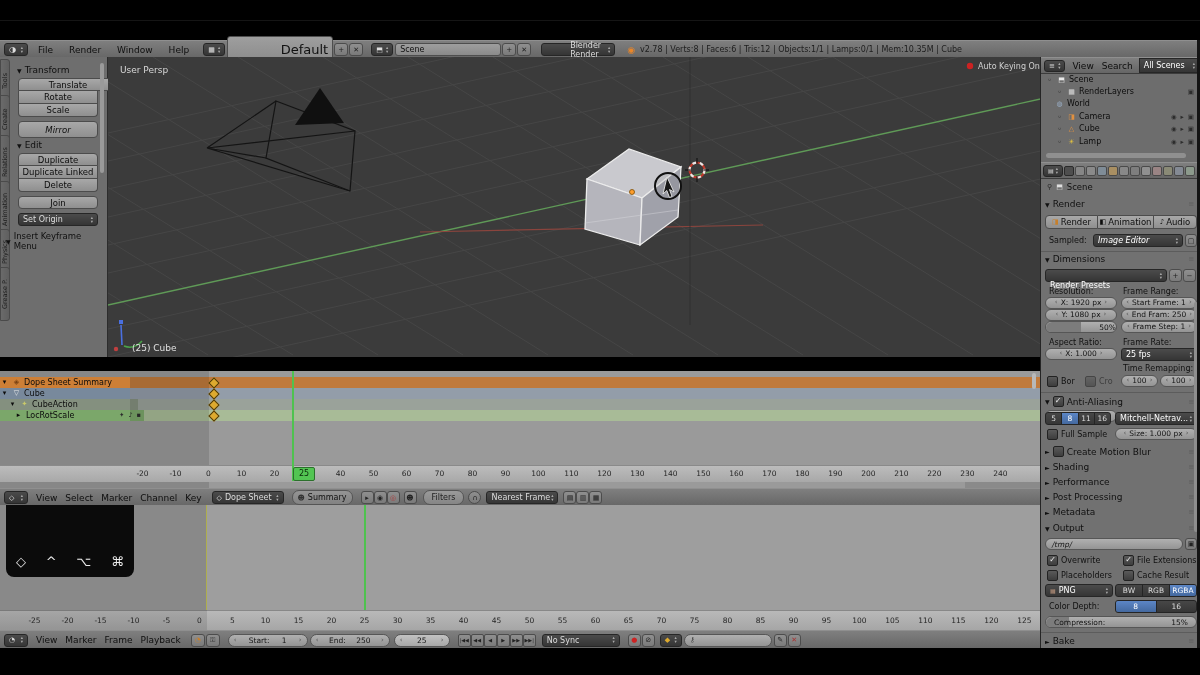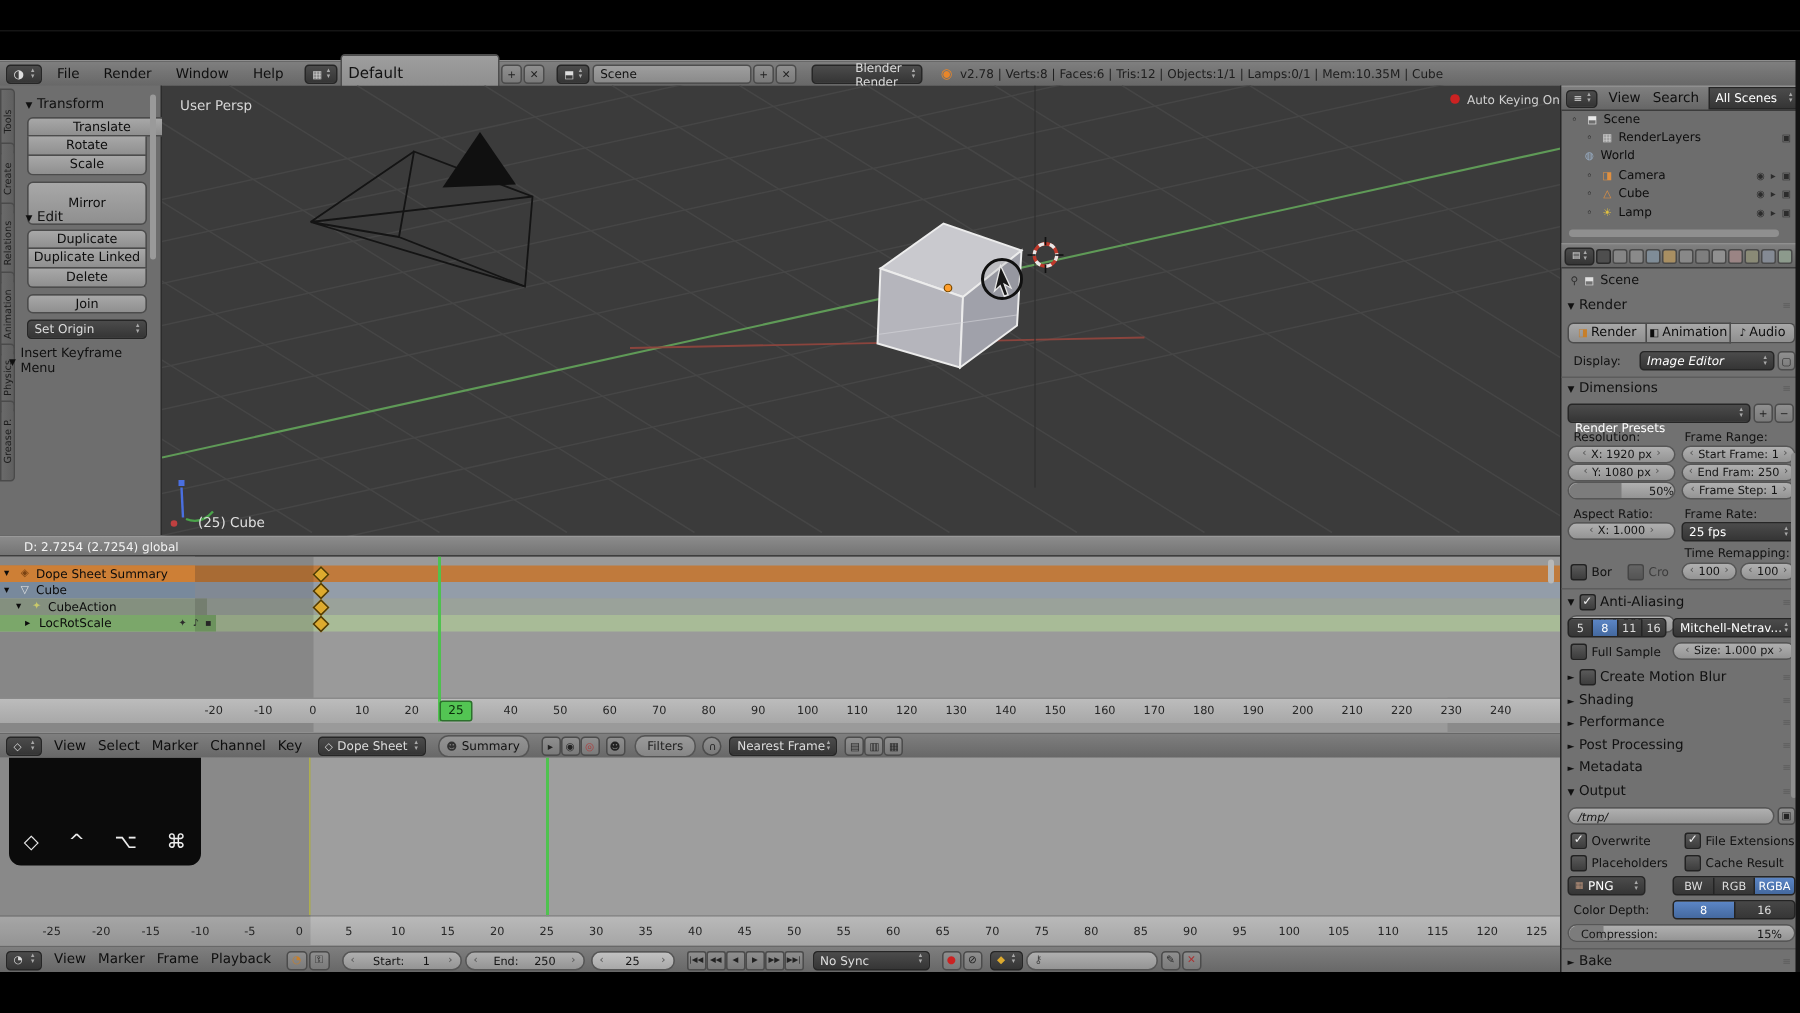--- a/index.html
+++ b/index.html
@@ -58,21 +58,21 @@
     <span class="menu" style="margin-left:8px;">Render</span>
     <span class="menu" style="margin-left:8px;">Window</span>
     <span class="menu" style="margin-left:8px;">Help</span>
     <div class="dark r" style="width:22px;height:13px;margin-left:10px;justify-content:center;">
         <span style="font-size:7px;">▦</span>
         <span class="spin">
           <span>▴</span>
           <span>▾</span>
         </span>
       </div>
-    <div class="r" style="width:106px;height:28px;margin-left:2px;background:linear-gradient(#9e9e9e,#8a8a8a);border:1px solid #4e4e4e;border-radius:3px;font-size:10px;color:#111;padding:0 4px;box-sizing:border-box;">
+    <div class="r" style="width:106px;height:28px;margin-left:2px;background:linear-gradient(#9e9e9e,#8a8a8a);border:1px solid #4e4e4e;border-radius:3px;font-size:13px;color:#111;padding:0 4px;box-sizing:border-box;justify-content:flex-end;">
         <span>Default</span>
       </div>
     <div class="iconbtn" style="width:14px;height:13px;margin-left:1px;">+</div>
     <div class="iconbtn" style="width:14px;height:13px;margin-left:1px;">✕</div>
     <div class="dark r" style="width:22px;height:13px;margin-left:8px;justify-content:center;">
         <span style="font-size:7px;">⬒</span>
         <span class="spin">
           <span>▴</span>
           <span>▾</span>
         </span>
@@ -102,21 +102,21 @@
       <div class="vtab a" style="left:0;top:170px;height:36px;">Physics</div>
       <div class="vtab a" style="left:0;top:208px;height:44px;">Grease P.</div>
     </div>
     <div class="a ph" style="left:17px;top:8px;">
         <span style="font-size:6px;">▼</span>
         <span>Transform</span>
       </div>
     <div class="a btn" style="left:18px;top:21px;width:100px;height:13px;border-radius:4px 4px 0 0;">Translate</div>
     <div class="a btn grp" style="left:18px;top:34px;width:80px;height:13px;">Rotate</div>
     <div class="a btn grp" style="left:18px;top:47px;width:80px;height:13px;border-radius:0 0 4px 4px;">Scale</div>
-    <div class="a btn" style="left:18px;top:64px;width:80px;height:29px;">Mirror</div>
+    <div class="a btn" style="left:18px;top:64px;width:80px;height:17px;font-style:italic;">Mirror</div>
     <div class="a ph" style="left:17px;top:83px;">
         <span style="font-size:6px;">▼</span>
         <span>Edit</span>
       </div>
     <div class="a btn" style="left:18px;top:96px;width:80px;height:13px;border-radius:4px 4px 0 0;">Duplicate</div>
     <div class="a btn grp" style="left:18px;top:109px;width:80px;height:13px;">Duplicate Linked</div>
     <div class="a btn grp" style="left:18px;top:122px;width:80px;height:13px;border-radius:0 0 4px 4px;">Delete</div>
     <div class="a btn" style="left:18px;top:139px;width:80px;height:13px;">Join</div>
     <div class="a dark" style="left:18px;top:156px;width:80px;height:13px;">
         <span>Set Origin</span>
@@ -191,23 +191,20 @@
       <rect x="11" y="263" width="4" height="4" fill="#4a6fe0"></rect>
       <path d="M16,289 Q26,293 34,284" stroke="#4aa34a" stroke-width="1.6" fill="none"></path>
       <circle cx="8" cy="292" r="2.2" fill="#c04040"></circle>
     </g>
     <text x="12" y="16" font-size="9" fill="#d8d8d8">User Persp</text>
     <circle cx="862" cy="9" r="3.2" fill="#cc2222"></circle>
     <text x="870" y="12" font-size="8" fill="#d0d0d0">Auto Keying On</text>
     <text x="24" y="294" font-size="9" fill="#e0e0e0">(25) Cube</text>
   </svg>
 
-  <div class="a r" style="left:0;top:357px;width:1040px;height:14px;background:linear-gradient(#8b8b8b,#747474);border-top:1px solid #999;border-bottom:1px solid #3e3e3e;box-sizing:border-box;">
-    <span style="font-size:8px;color:#f2f2f2;margin-left:16px;">D: 2.7254 (2.7254) global</span>
-  </div>
 
   <div class="a" style="left:0;top:371px;width:1040px;height:117px;background:#9a9a9a;overflow:hidden;">
     <div class="a" style="left:0;top:0;width:130px;height:117px;background:#878787;"></div>
 
     <div class="a" style="left:0;top:6px;width:1040px;height:10.5px;background:#c07a3c;"></div>
     <div class="a orow" style="left:0;top:6px;width:130px;height:10.5px;background:#cd7f36;">
       <span class="oi">▾</span>
         <span class="oi" style="color:#7a4212;">◈</span>
         <span>Dope Sheet Summary</span>
     </div>
@@ -548,21 +545,21 @@
         <span>Render</span>
       </div>
     <div class="btn a" style="left:57px;top:53px;width:56px;height:14px;border-radius:0;border-left:none;">
         <span style="margin-right:2px;font-size:7px;">◧</span>
         <span>Animation</span>
       </div>
     <div class="btn a" style="left:113px;top:53px;width:43px;height:14px;border-radius:0 4px 4px 0;border-left:none;">
         <span style="margin-right:2px;font-size:7px;">♪</span>
         <span>Audio</span>
       </div>
-    <span class="a lbl" style="left:8px;top:74px;">Display:</span>
+    <span class="a lbl" style="left:8px;top:74px;">Sampled:</span>
     <div class="dark a r" style="left:52px;top:72px;width:90px;height:13px;">
         <span style="color:#fff;font-style:italic;">Image Editor</span>
         <span class="spin">
           <span>▴</span>
           <span>▾</span>
         </span>
       </div>
     <div class="iconbtn a" style="left:144px;top:72px;width:12px;height:13px;">▢</div>
     <div class="a" style="left:0;top:89px;width:160px;border-top:1px solid #5c5c5c;"></div>
     <div class="ph a" style="left:4px;top:92px;width:150px;">
@@ -701,21 +698,21 @@
         <span class="lbl">File Extensions</span>
       </div>
     <div class="r a" style="left:6px;top:408px;gap:3px;">
         <span class="chk"></span>
         <span class="lbl">Placeholders</span>
       </div>
     <div class="r a" style="left:82px;top:408px;gap:3px;">
         <span class="chk"></span>
         <span class="lbl">Cache Result</span>
       </div>
-    <div class="dark a r" style="left:4px;top:422px;width:52px;height:13px;">
+    <div class="dark a r" style="left:4px;top:422px;width:68px;height:13px;">
         <span style="font-size:6px;margin-right:3px;color:#b8927a;">▦</span>
         <span style="color:#fff;">PNG</span>
         <span class="spin">
           <span>▴</span>
           <span>▾</span>
         </span>
       </div>
     <div class="seg a" style="left:74px;top:422px;width:82px;height:13px;">
         <span>BW</span>
         <span>RGB</span>

